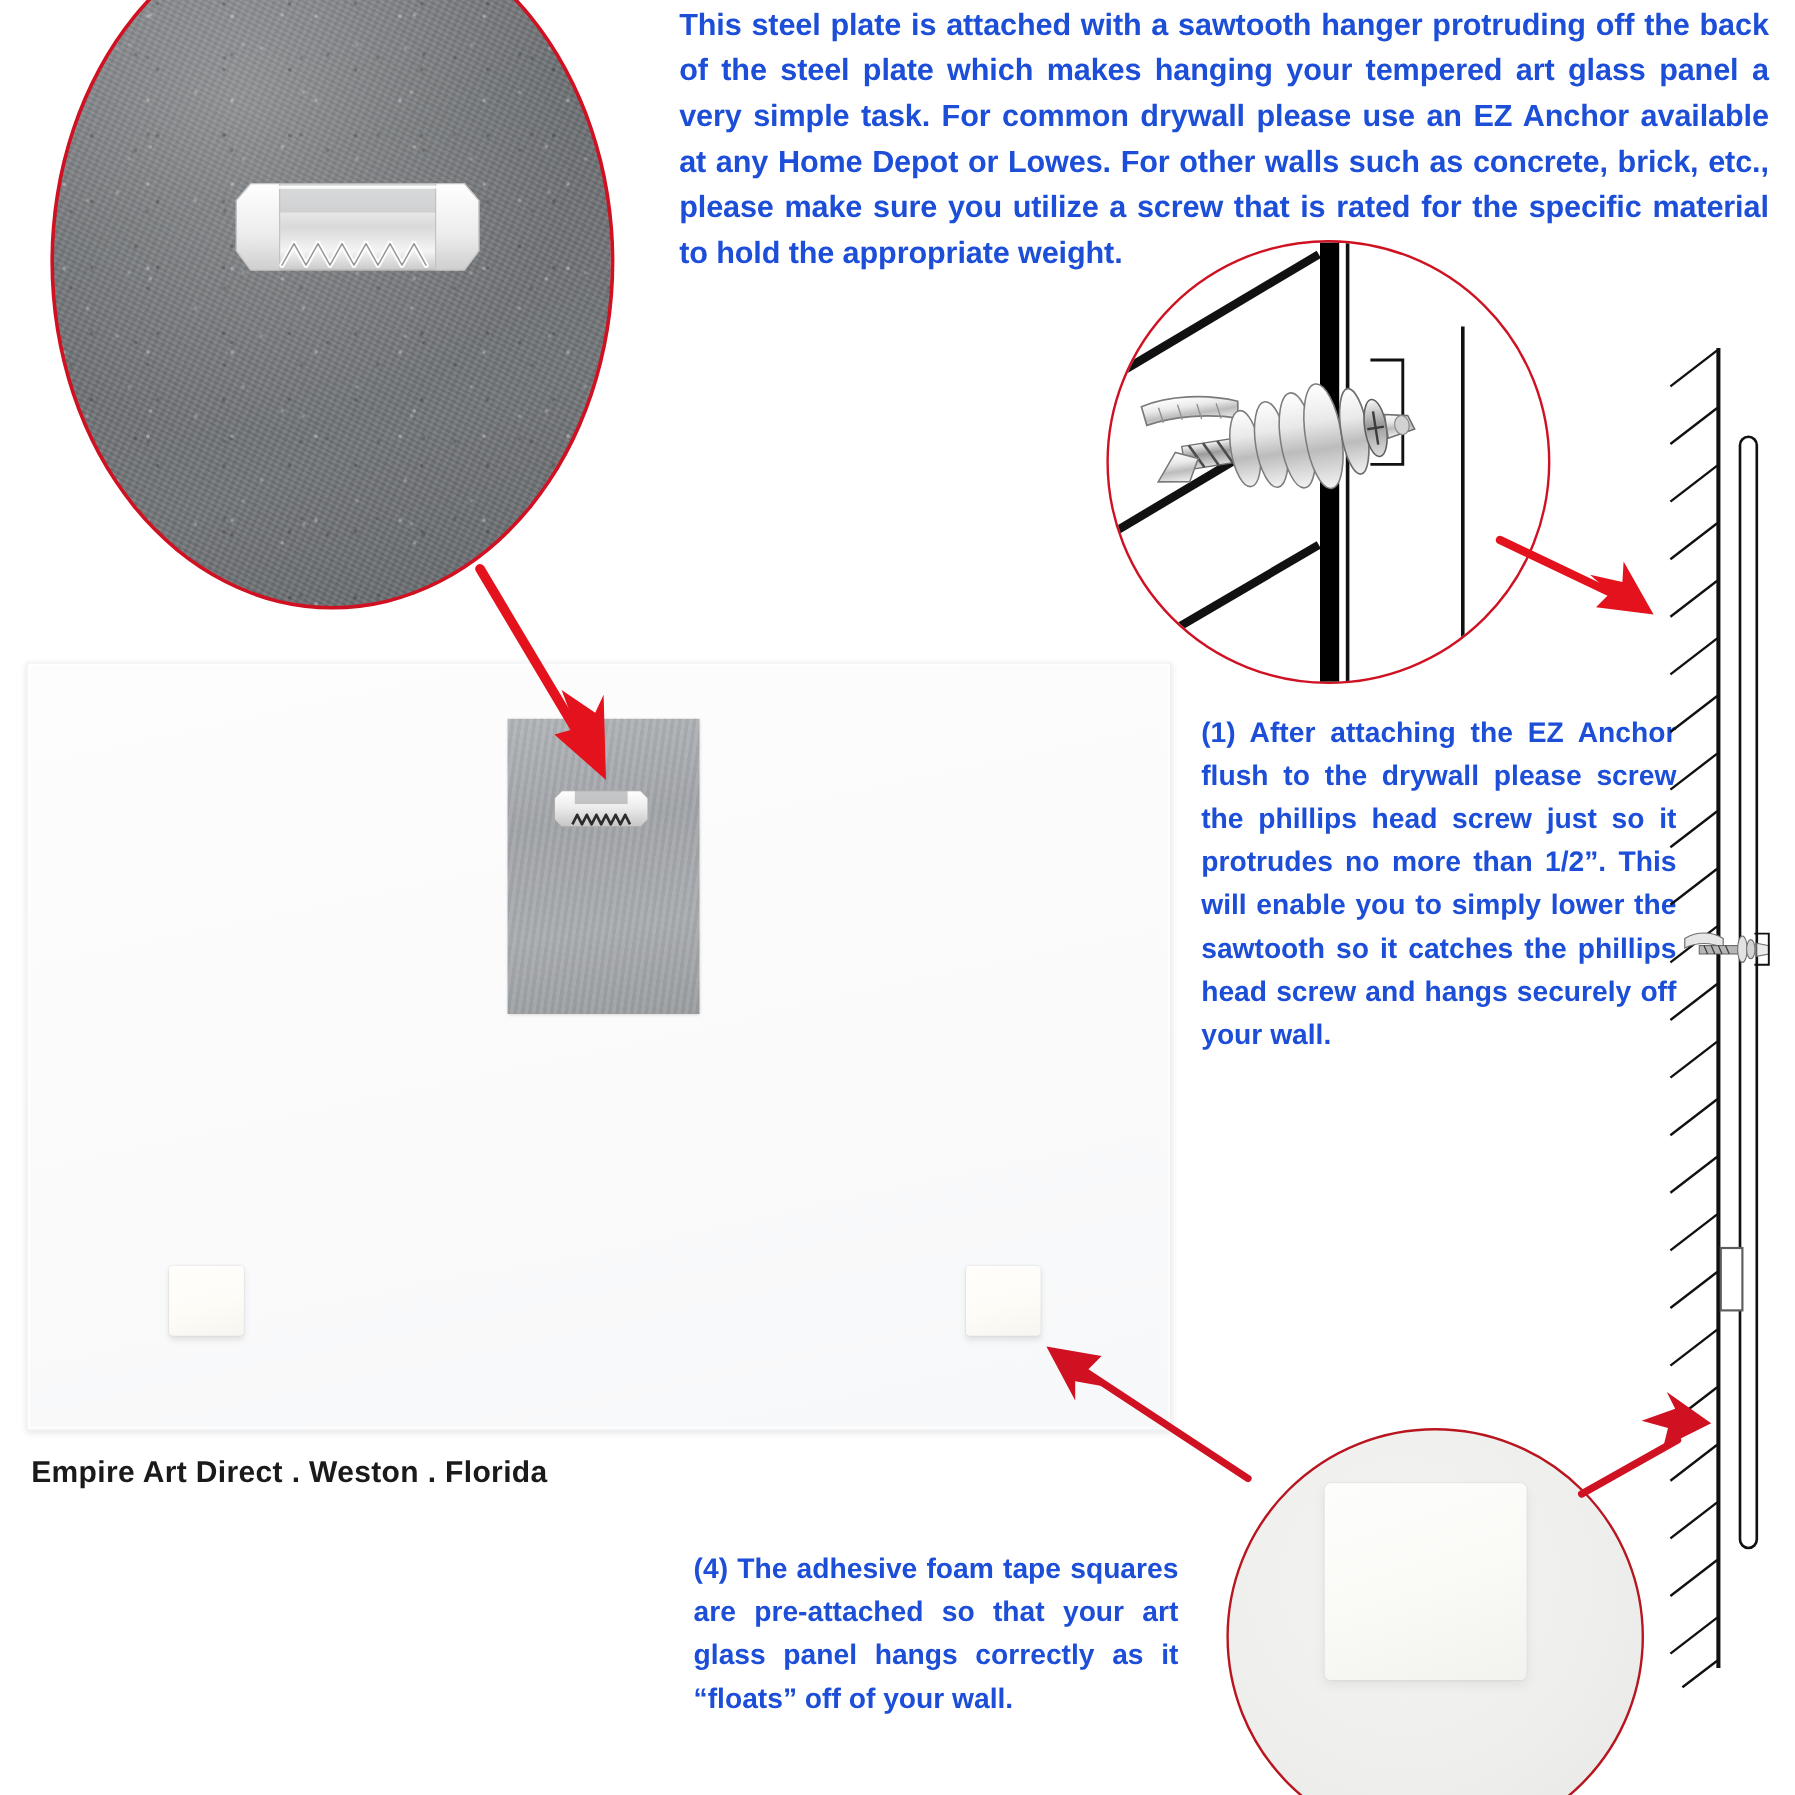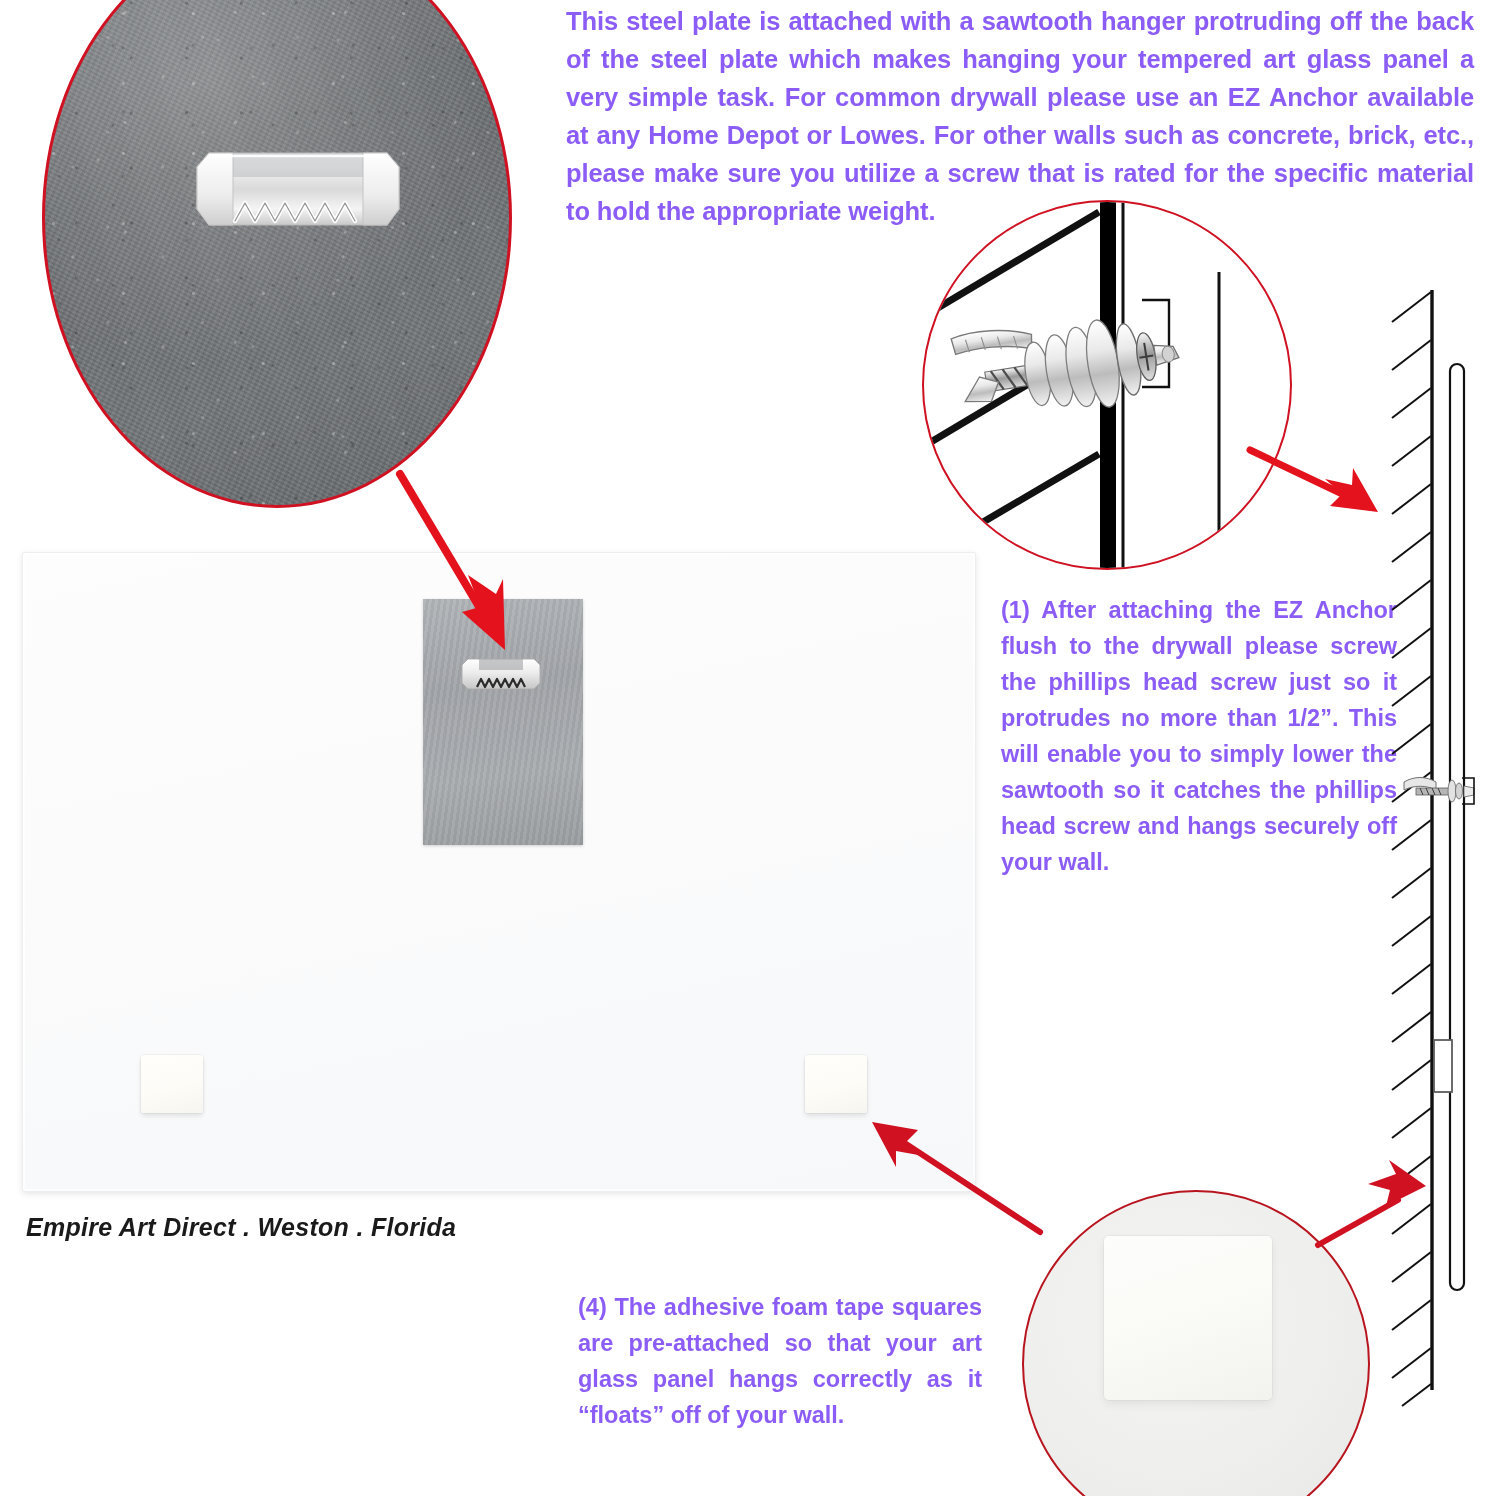--- a/index.html
+++ b/index.html
@@ -14,21 +14,21 @@
     position: relative;
     width: 1496px;
     height: 1496px;
     background: #ffffff;
     overflow: hidden;
   }
 
   
   .para {
     position: absolute;
-    color: #8b5cf6;
+    color: #1d4ed8;
     font-weight: bold;
     text-align: justify;
     text-justify: inter-word;
   }
   #intro-paragraph {
     left: 566px;
     top: 2px;
     width: 908px;
     font-size: 25.5px;
     line-height: 38px;
@@ -50,21 +50,20 @@
   }
   #brand-caption {
     position: absolute;
     left: 26px;
     top: 1213px;
     font-size: 25px;
     font-weight: bold;
     color: #1a1a1a;
     letter-spacing: 0.3px;
     white-space: nowrap;
-    font-style: italic;
   }
 
   
   #circle-steel-plate {
     position: absolute;
     left: 42px;
     top: -72px;
     width: 470px;
     height: 580px;
     border-radius: 50%;

